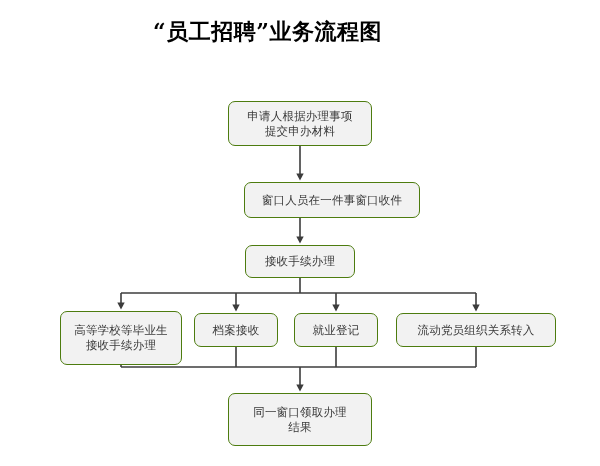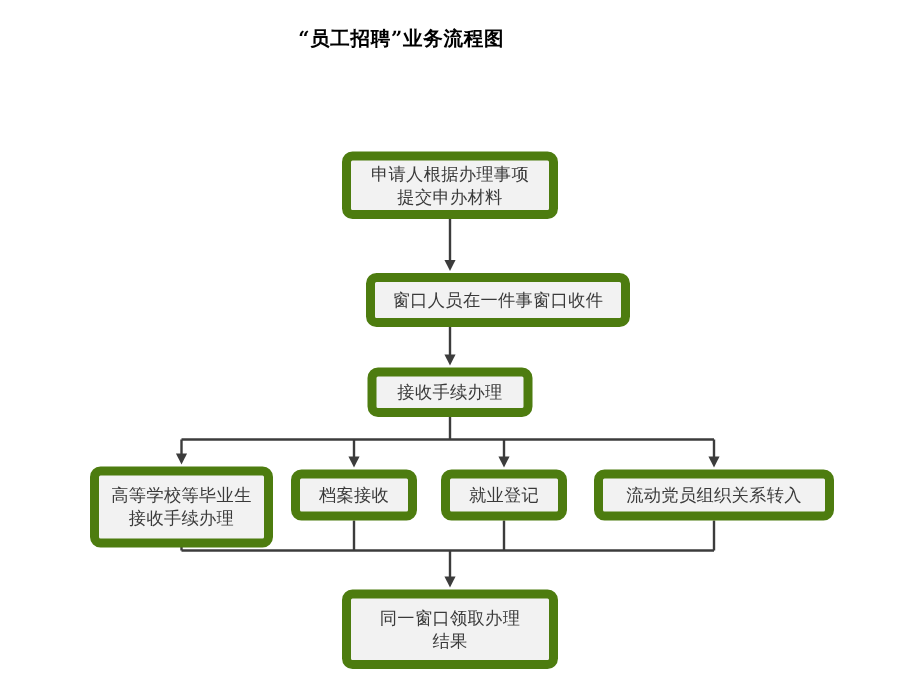--- a/index.html
+++ b/index.html
@@ -16,30 +16,30 @@
     font-family: "DejaVu Sans", "Liberation Sans", sans-serif;
   }
   #chart-title {
     position: absolute;
     left: 0;
     top: 17px;
     width: 535px;
     text-align: center;
     font-family: "DejaVu Serif", "Liberation Serif", serif;
     font-weight: bold;
-    font-size: 13px;
+    font-size: 22px;
     letter-spacing: 0.5px;
     color: #000000;
     white-space: nowrap;
   }
   .node {
     position: absolute;
     box-sizing: border-box;
     background: #f2f2f2;
-    border: 6px solid #4d7c0f;
+    border: 1px solid #4d7c0f;
     border-radius: 7px;
     display: flex;
     align-items: center;
     justify-content: center;
     text-align: center;
     color: #3a3a3a;
     font-size: 11.5px;
     line-height: 15px;
     letter-spacing: 0.2px;
     padding: 0 4px;

